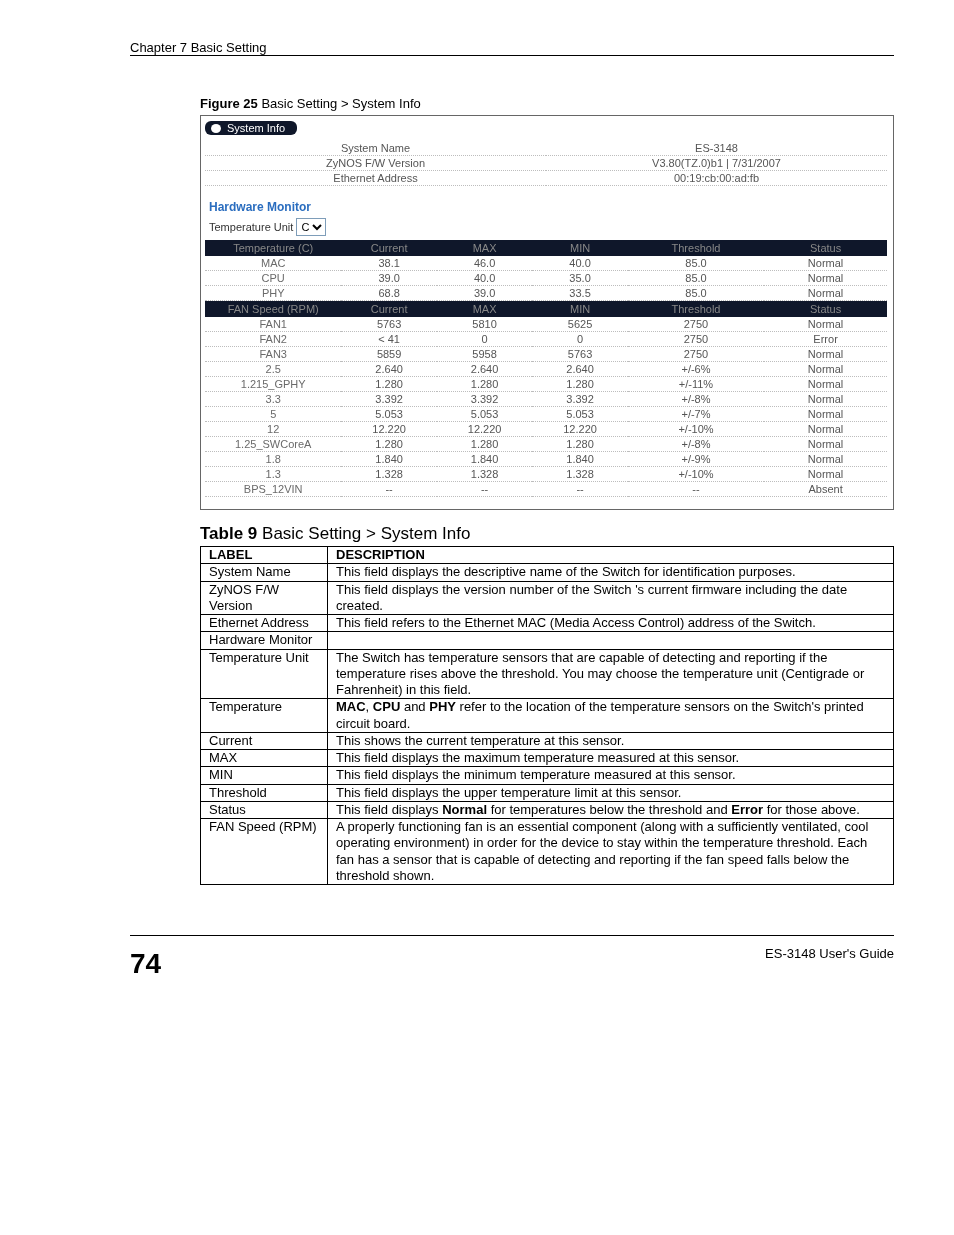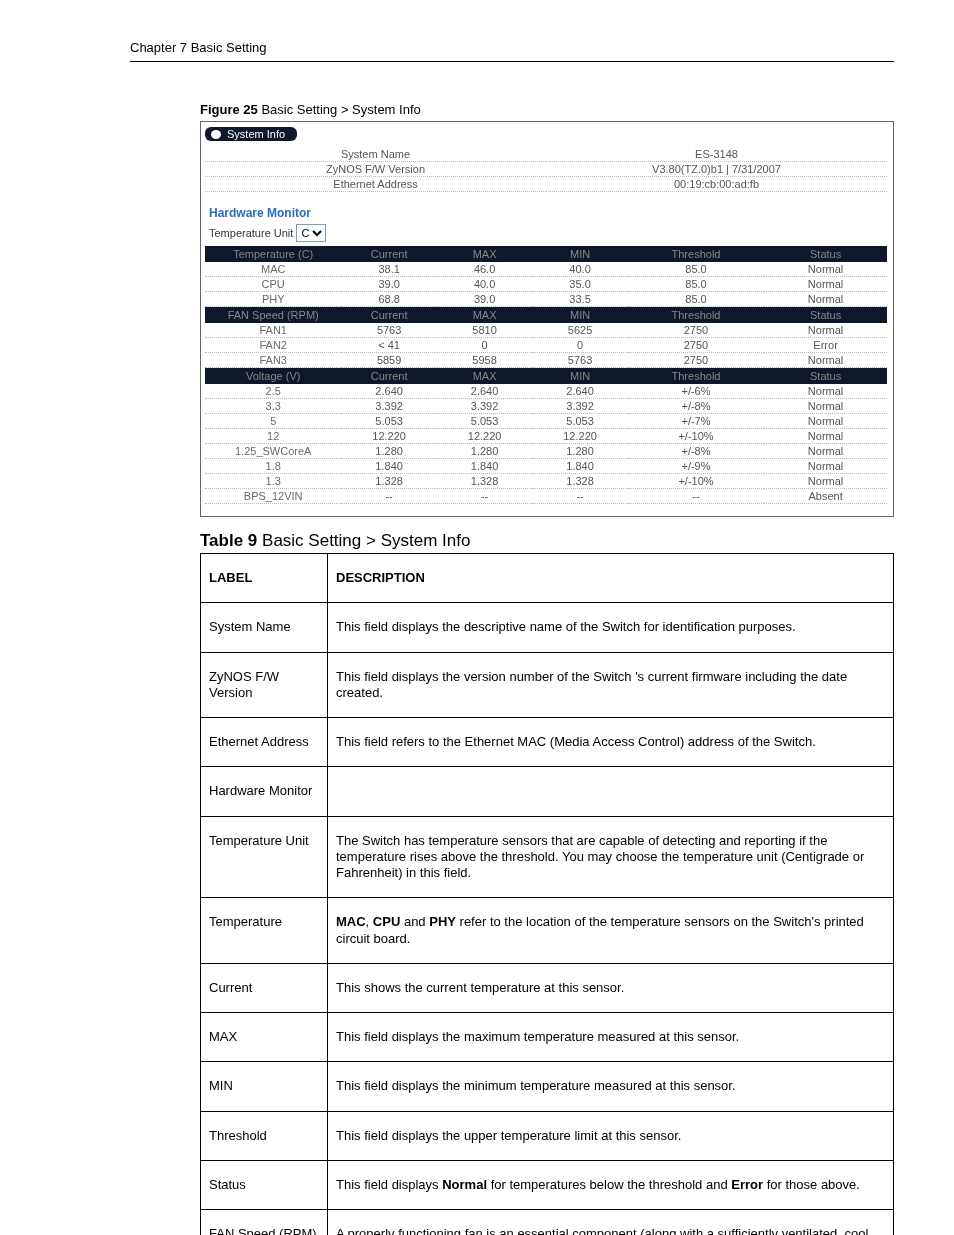--- a/index.html
+++ b/index.html
@@ -12,21 +12,20 @@
   }
   .page {
     width: 954px;
     margin: 0 auto;
     padding: 40px 60px 20px 130px;
     box-sizing: border-box;
     position: relative;
   }
   .chapter-head {
     font-size: 13px;
-    padding-bottom: 6px;
     border-bottom: 1px solid #000;
     margin-bottom: 40px;
   }
   .fig-caption {
     font-size: 13px;
     margin: 12px 0 4px 70px;
   }
   .fig-caption b { font-weight: bold; }
   .screenshot-wrap {
     border: 1px solid #666;
@@ -113,21 +112,21 @@
     margin: 2px 0 2px 70px;
   }
   .desc-table {
     width: calc(100% - 70px);
     margin-left: 70px;
     border-collapse: collapse;
     font-size: 13px;
   }
   .desc-table th, .desc-table td {
     border: 1px solid #000;
-    padding: 16px 8px;
+    padding: 0 8px;
     text-align: left;
     vertical-align: top;
     line-height: 1.25;
   }
   .desc-table th {
     font-weight: bold;
   }
   .desc-table .label-col { width: 110px; }
   .footer {
     position: relative;
@@ -264,34 +263,34 @@
             <td>Error</td>
           </tr>
           <tr class="data">
             <td class="col-index">FAN3</td>
             <td>5859</td>
             <td>5958</td>
             <td>5763</td>
             <td>2750</td>
             <td>Normal</td>
           </tr>
-          <tr class="header">
-            <th>Voltage (V)</th>
-            <th>Current</th>
-            <th>MAX</th>
-            <th>MIN</th>
-            <th>Threshold</th>
-            <th>Status</th>
-          </tr>
           <tr class="data">
             <td class="col-index">2.5</td>
             <td>2.640</td>
             <td>2.640</td>
             <td>2.640</td>
             <td>+/-6%</td>
+            <td>Normal</td>
+          </tr>
+          <tr class="data">
+            <td class="col-index">1.215_GPHY</td>
+            <td>1.280</td>
+            <td>1.280</td>
+            <td>1.280</td>
+            <td>+/-11%</td>
             <td>Normal</td>
           </tr>
           <tr class="data">
             <td class="col-index">3.3</td>
             <td>3.392</td>
             <td>3.392</td>
             <td>3.392</td>
             <td>+/-8%</td>
             <td>Normal</td>
           </tr>

